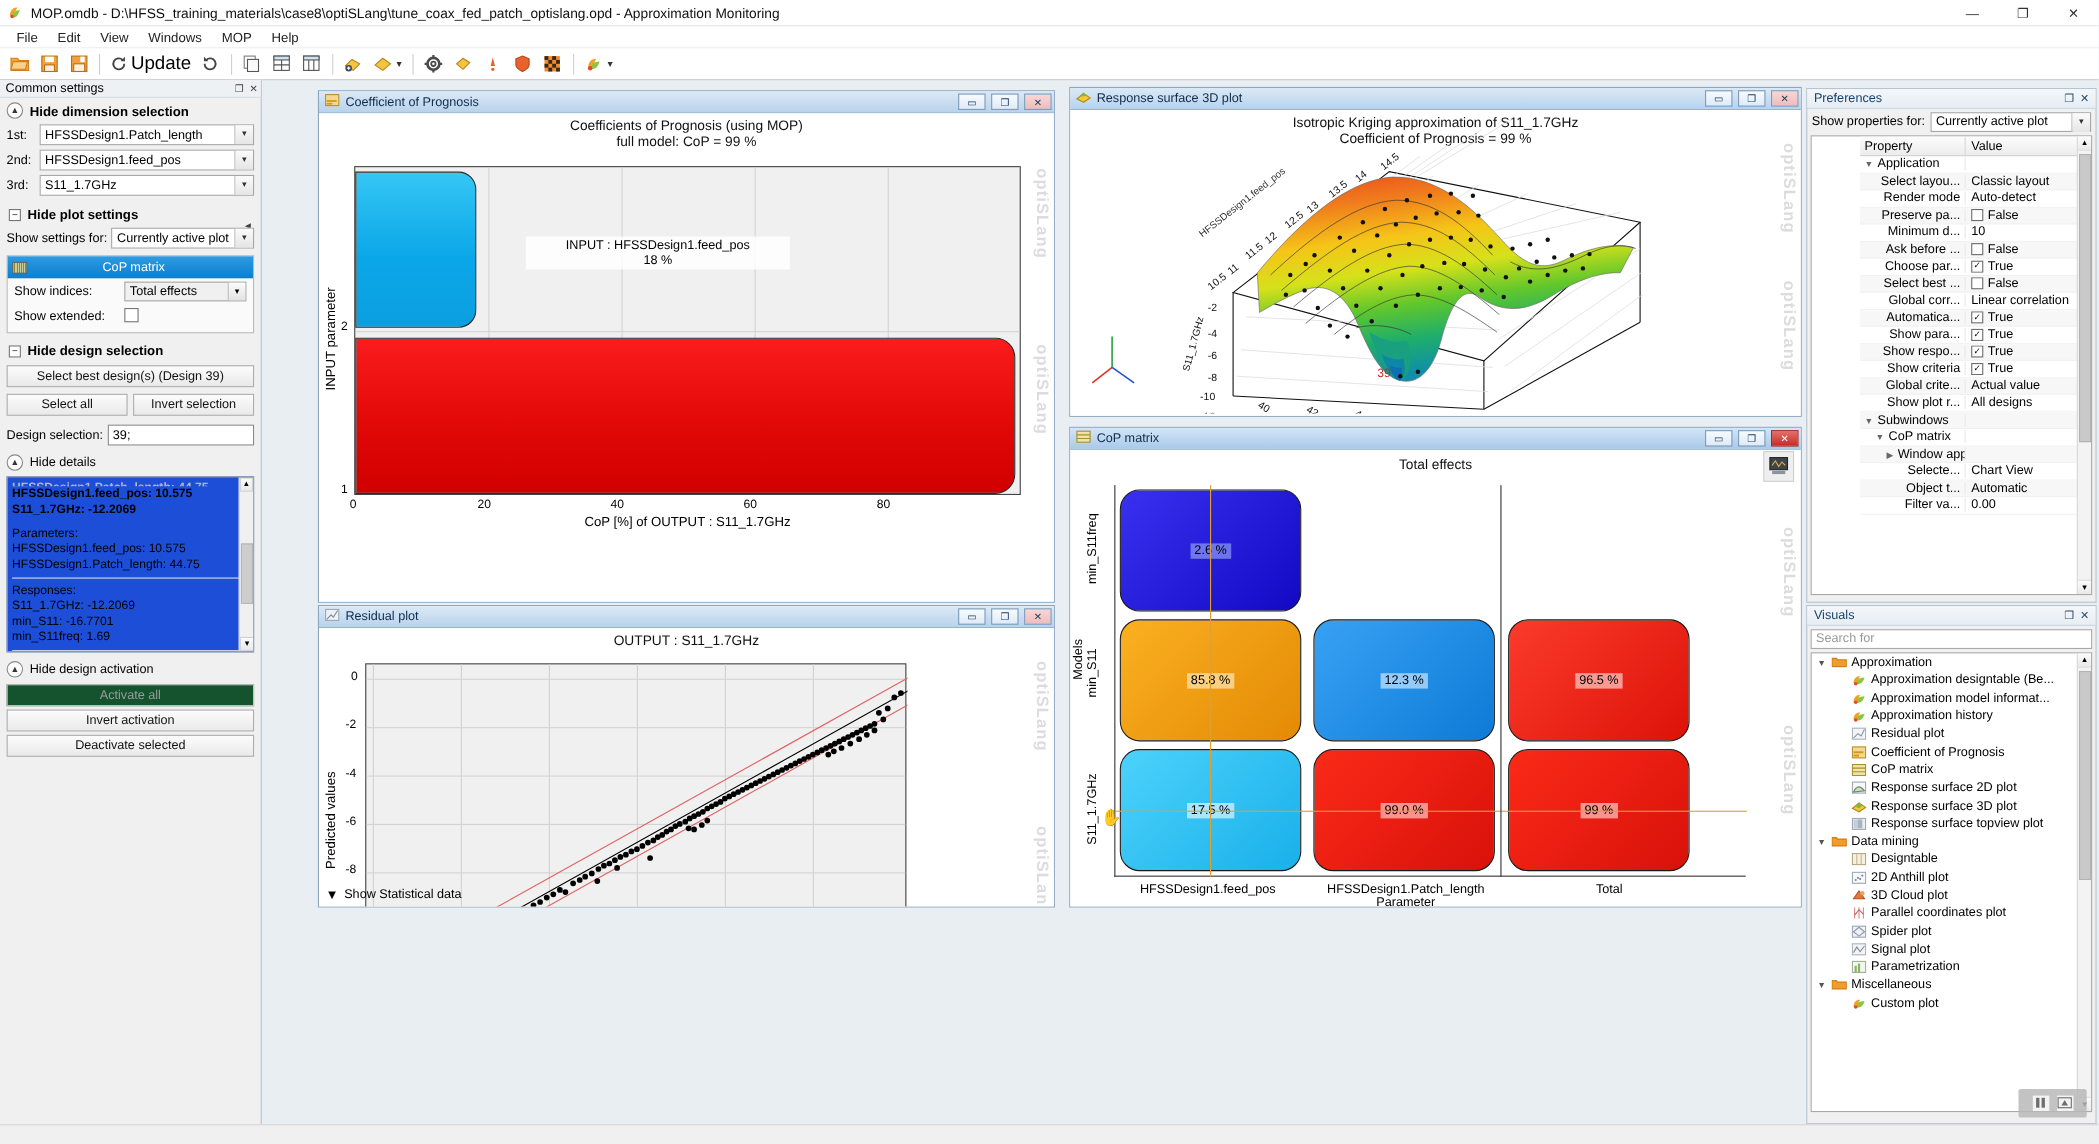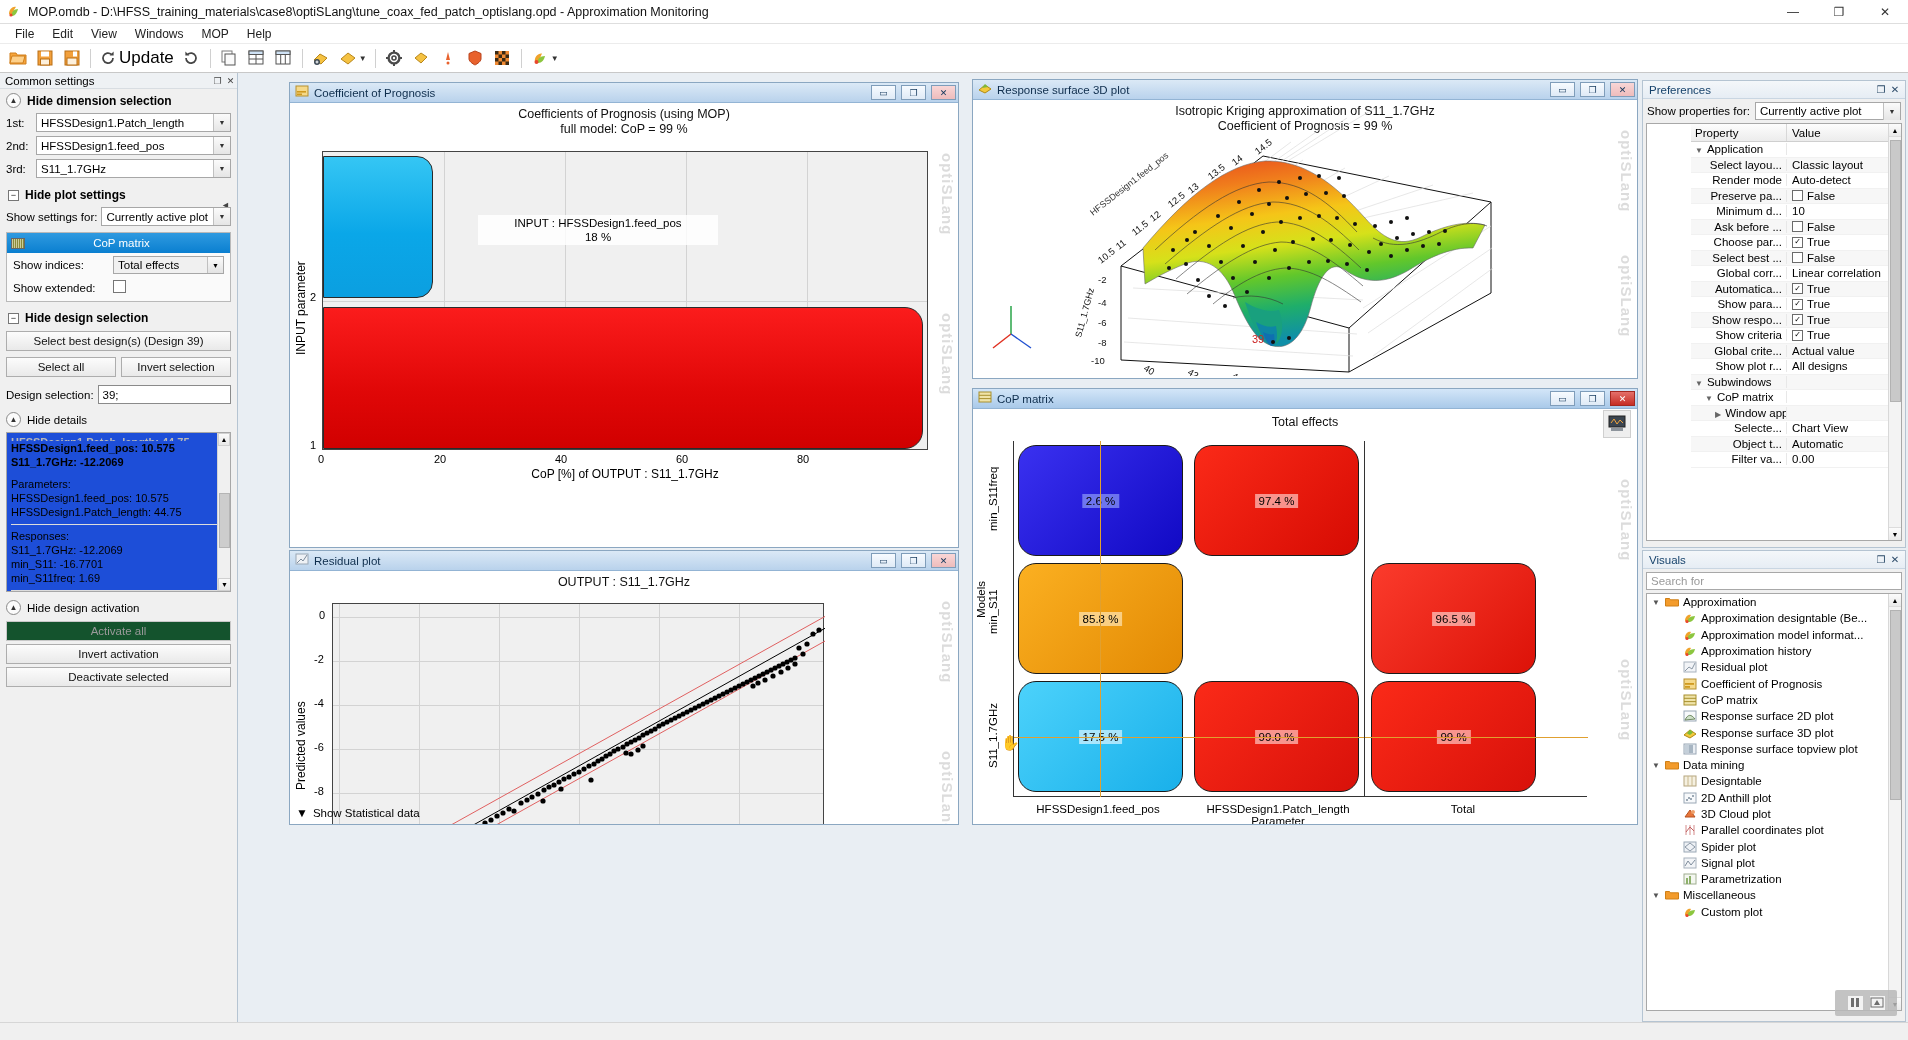--- a/index.html
+++ b/index.html
@@ -897,26 +897,26 @@
             <path d="M4 9 L7 5 L10 10 L13 6 L16 9" stroke="#f0a33b" fill="none"></path>
             <rect x="4" y="14" width="12" height="3" fill="#8d949c"></rect>
           </svg>
       </div>
 
       <div class="cm-area" style="left:40px; top:32px; width:574px; height:356px;">
 
         <div class="cm-cell" style="left:4px; top:4px; width:165px; height:111px; background:linear-gradient(135deg,#3a31f0,#1109c4);">
           <span class="cm-val" style="background:rgba(170,190,255,.55);">2.6 %</span>
         </div>
-        <div class="cm-cell" style="left:180px; top:4px; width:165px; height:111px; background:linear-gradient(135deg,#fb2a18,#d60b03);">
-          <span class="cm-val" style="background:rgba(255,200,195,.7);">97.4 %</span>
-        </div>
 
         <div class="cm-cell" style="left:4px; top:122px; width:165px; height:111px; background:linear-gradient(135deg,#fbb021,#e38a04);">
           <span class="cm-val" style="background:rgba(255,235,195,.65);">85.8 %</span>
+        </div>
+        <div class="cm-cell" style="left:180px; top:122px; width:165px; height:111px; background:linear-gradient(135deg,#37a2f4,#0f7ad6);">
+          <span class="cm-val" style="background:rgba(200,228,255,.7);">12.3 %</span>
         </div>
         <div class="cm-cell" style="left:357px; top:122px; width:165px; height:111px; background:linear-gradient(135deg,#fb3b2c,#dc1208);">
           <span class="cm-val" style="background:rgba(255,205,200,.7);">96.5 %</span>
         </div>
 
         <div class="cm-cell" style="left:4px; top:240px; width:165px; height:111px; background:linear-gradient(135deg,#4cd2fb,#19b0ea);">
           <span class="cm-val" style="background:rgba(210,242,255,.75);">17.5 %</span>
         </div>
         <div class="cm-cell" style="left:180px; top:240px; width:165px; height:111px; background:linear-gradient(135deg,#fb2a18,#d8110a);">
           <span class="cm-val" style="background:rgba(255,200,195,.7);">99.0 %</span>

